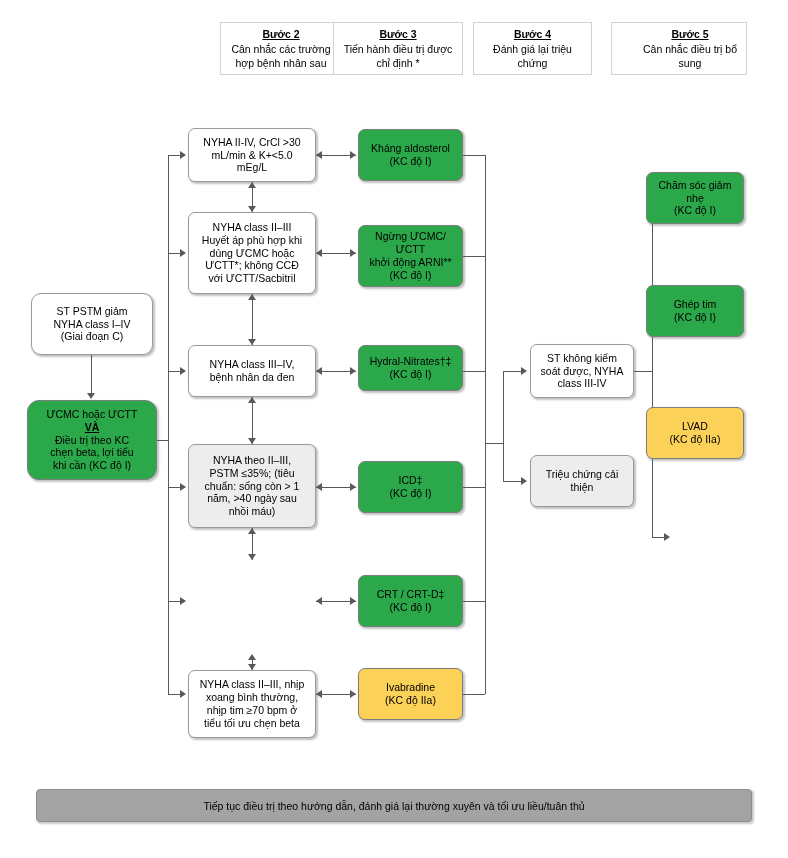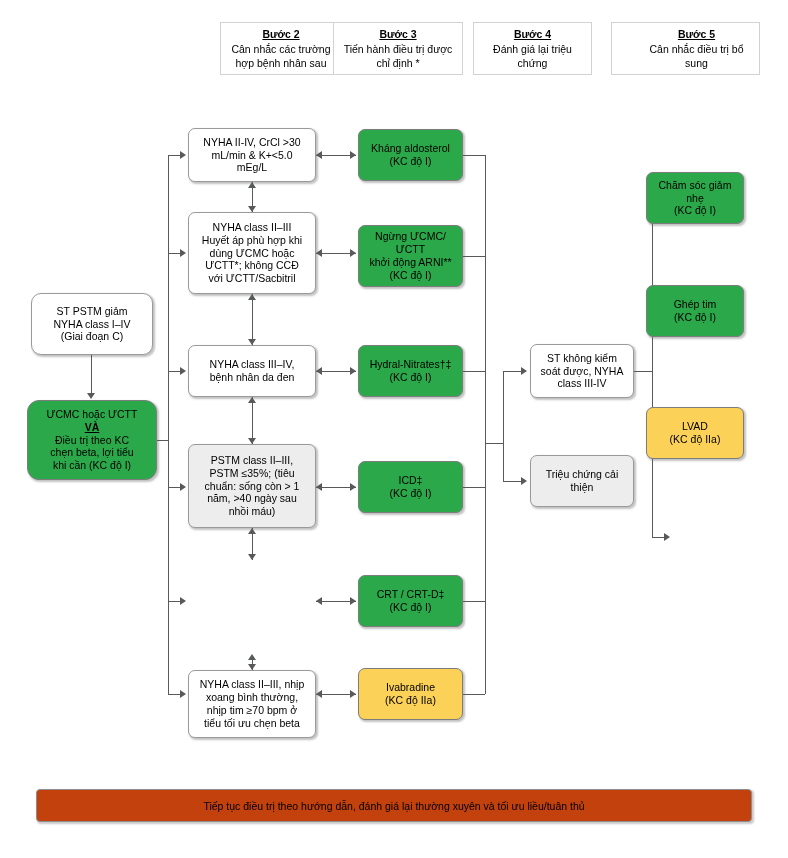--- a/index.html
+++ b/index.html
@@ -58,21 +58,21 @@
   .white{background:#ffffff;}
 
   .bold-u{font-weight:bold;text-decoration:underline;}
 
   
   .footer{
     position:absolute;
     box-sizing:border-box;
     border:1px solid #8e8e8e;
     border-radius:4px;
-    background:#c2410c;
+    background:#a3a3a3;
     display:flex;align-items:center;justify-content:center;
     font-size:10.5px;
     box-shadow:1.5px 1.5px 2px rgba(120,120,120,.4);
   }
 
   
   .h,.v{position:absolute;background:#58595b;}
   .h{height:1px;}
   .v{width:1px;}
 
@@ -96,21 +96,21 @@
   <div class="box step white" style="left:333px;top:22px;width:130px;height:53px;">
     <span class="hd">Bước 3</span>
     <span class="ln">Tiến hành điều trị được chỉ định *</span>
   </div>
 
   <div class="box step white" style="left:473px;top:22px;width:119px;height:53px;">
     <span class="hd">Bước 4</span>
     <span class="ln">Đánh giá lại triệu chứng</span>
   </div>
 
-  <div class="box step white" style="left:611px;top:22px;width:149px;height:53px;padding-left:28px;">
+  <div class="box step white" style="left:611px;top:22px;width:136px;height:53px;padding-left:28px;">
     <span class="hd">Bước 5</span>
     <span class="ln">Cân nhắc điều trị bổ sung</span>
   </div>
 
   <div class="box white" style="left:31px;top:293px;width:122px;height:62px;border-radius:10px;">
     <span class="ln">ST PSTM giảm</span>
     <span class="ln">NYHA class I–IV</span>
     <span class="ln">(Giai đoạn C)</span>
   </div>
 
@@ -149,21 +149,21 @@
   <div class="h" style="left:168px;top:371px;width:12px;"></div>
   <div class="arrow r" style="left:180px;top:367px;"></div>
   <div class="box white" style="left:188px;top:345px;width:128px;height:52px;">
     <span class="ln">NYHA class III–IV,</span>
     <span class="ln">bệnh nhân da đen</span>
   </div>
 
   <div class="h" style="left:168px;top:487px;width:12px;"></div>
   <div class="arrow r" style="left:180px;top:483px;"></div>
   <div class="box grey" style="left:188px;top:444px;width:128px;height:84px;">
-    <span class="ln">PSTM class II–III,</span>
+    <span class="ln">NYHA theo II–III,</span>
     <span class="ln">PSTM ≤35%; (tiêu</span>
     <span class="ln">chuẩn: sống còn &gt; 1</span>
     <span class="ln">năm, &gt;40 ngày sau</span>
     <span class="ln">nhồi máu)</span>
   </div>
 
   <div class="h" style="left:168px;top:601px;width:12px;"></div>
   <div class="arrow r" style="left:180px;top:597px;"></div>
 
   <div class="h" style="left:168px;top:694px;width:12px;"></div>
@@ -224,21 +224,21 @@
     <span class="ln">(KC độ I)</span>
   </div>
 
   <div class="box green" style="left:358px;top:225px;width:105px;height:62px;">
     <span class="ln">Ngừng ƯCMC/</span>
     <span class="ln">ƯCTT</span>
     <span class="ln">khởi động ARNI**</span>
     <span class="ln">(KC độ I)</span>
   </div>
 
-  <div class="box green" style="left:358px;top:345px;width:105px;height:52px;">
+  <div class="box green" style="left:358px;top:345px;width:105px;height:46px;">
     <span class="ln">Hydral-Nitrates†‡</span>
     <span class="ln">(KC độ I)</span>
   </div>
 
   <div class="box green" style="left:358px;top:461px;width:105px;height:52px;">
     <span class="ln">ICD‡</span>
     <span class="ln">(KC độ I)</span>
   </div>
 
   <div class="box green" style="left:358px;top:575px;width:105px;height:52px;">

